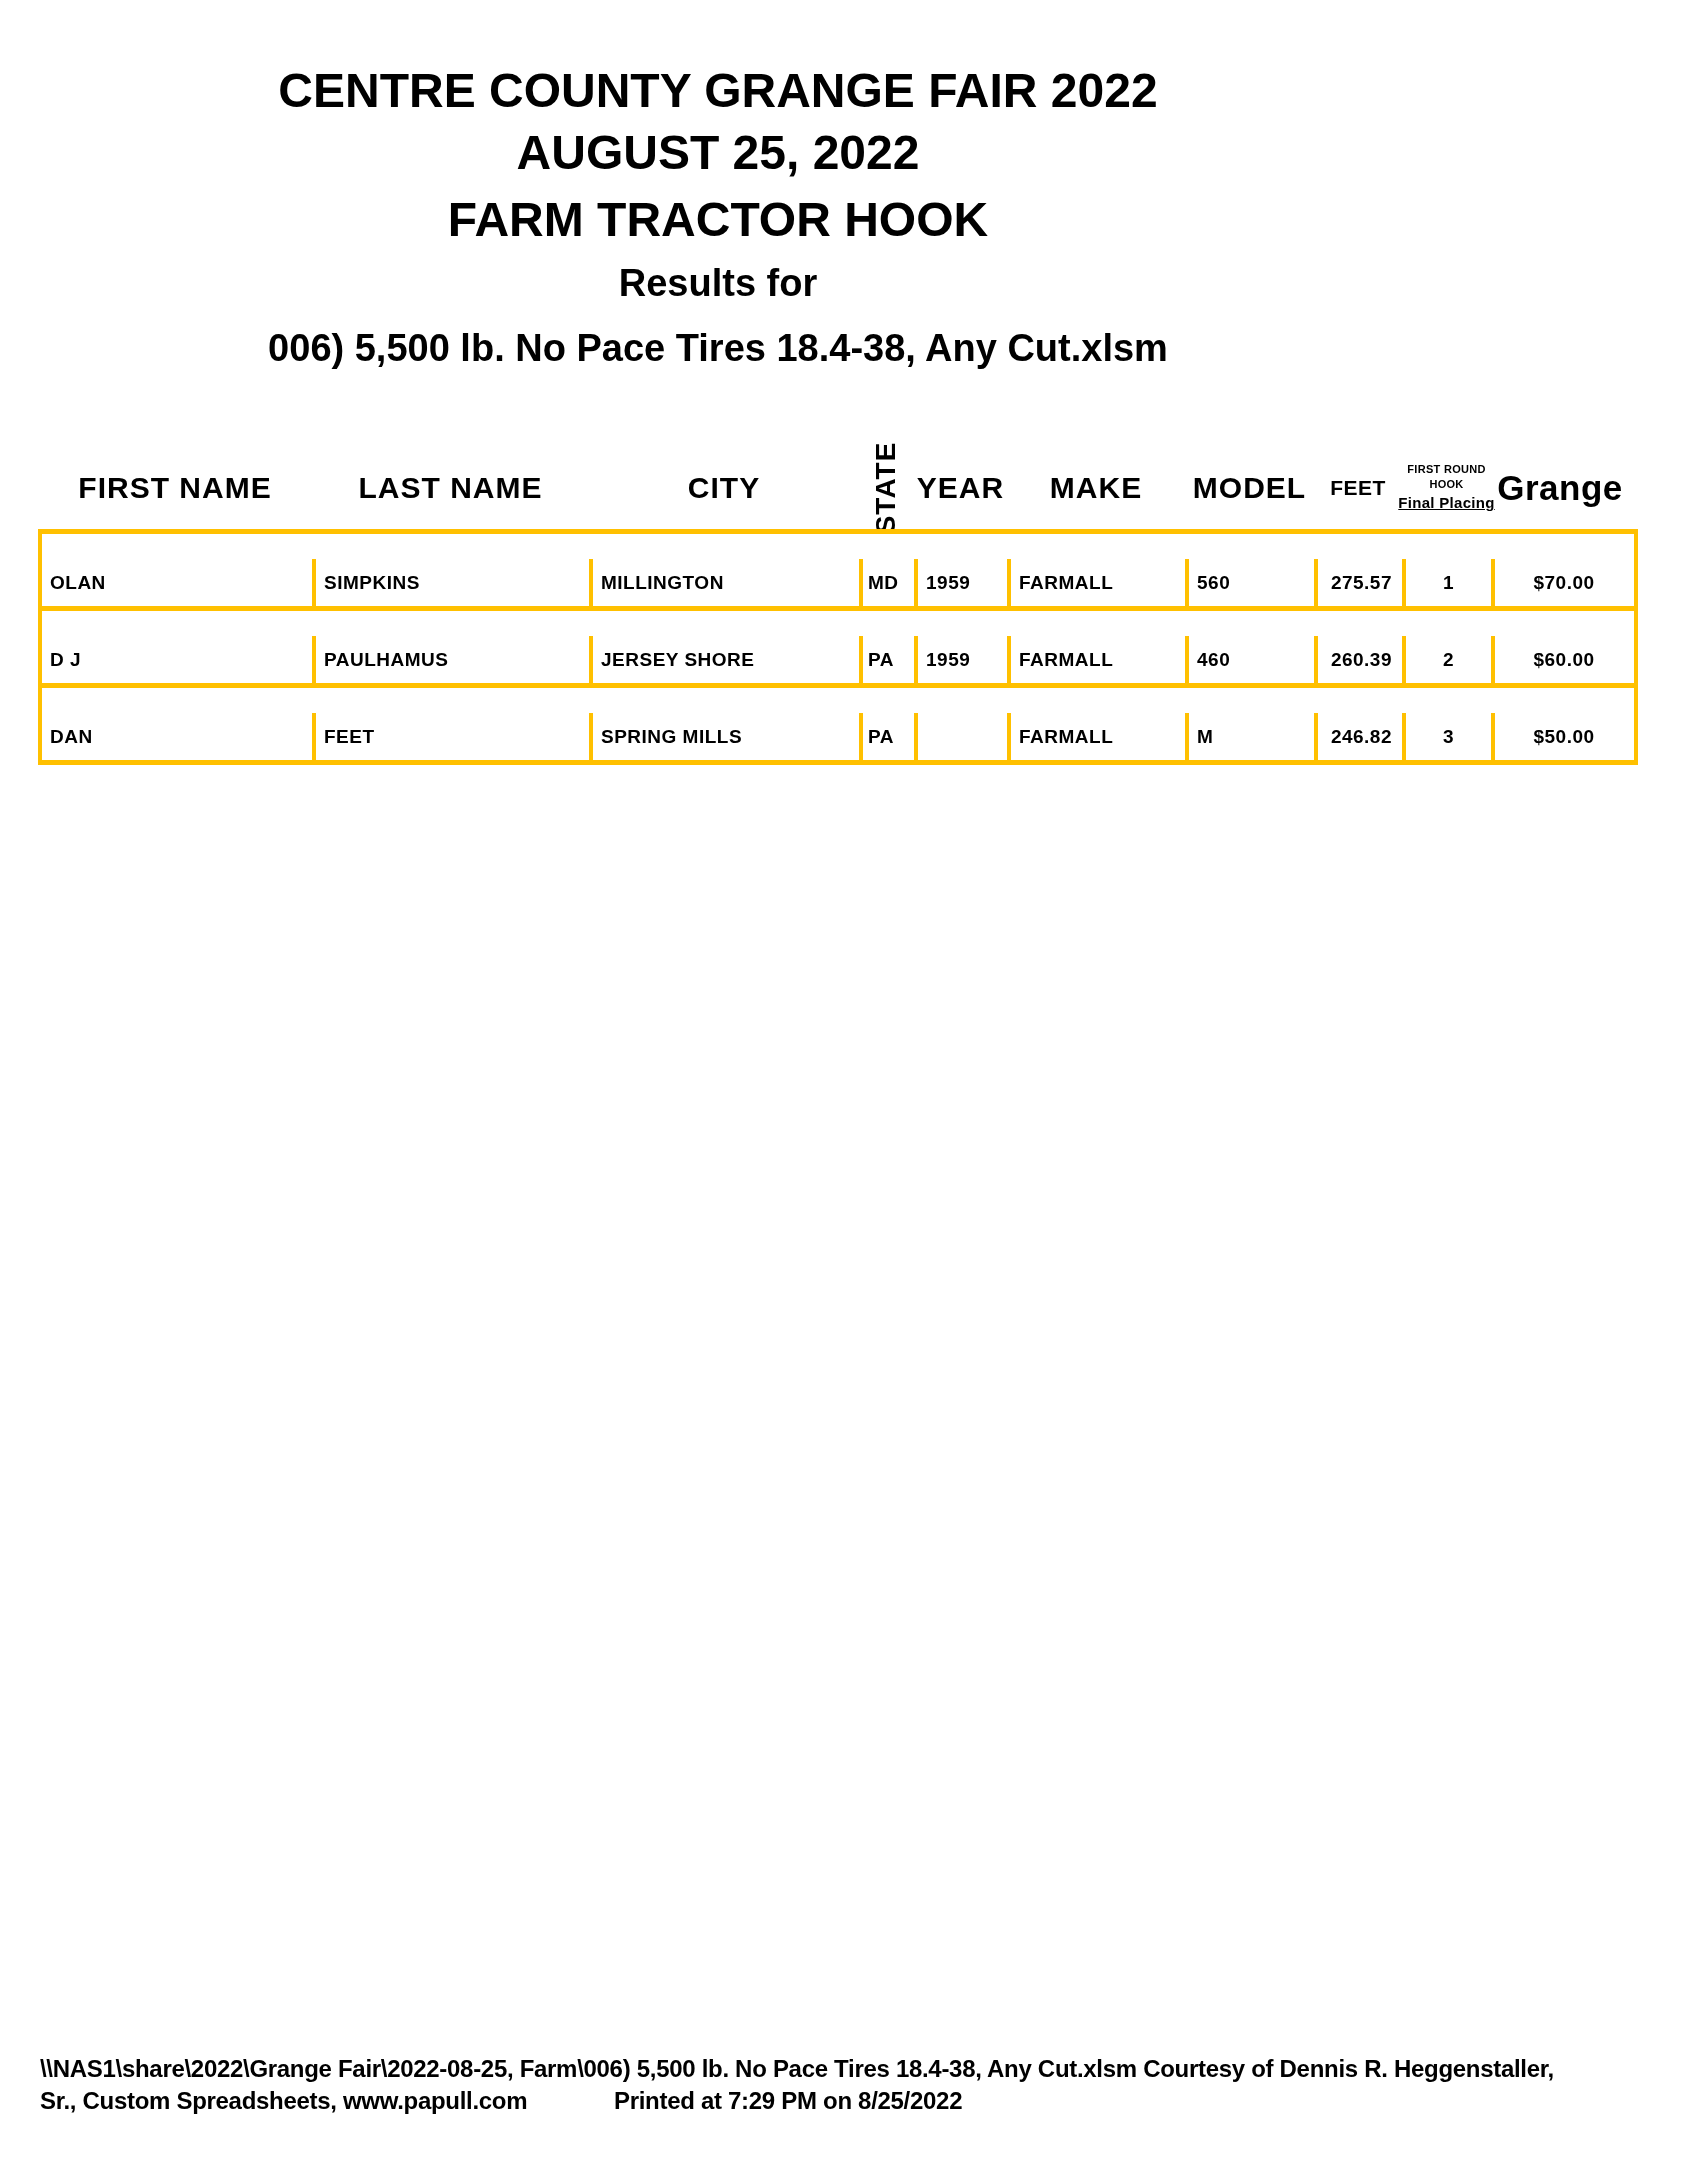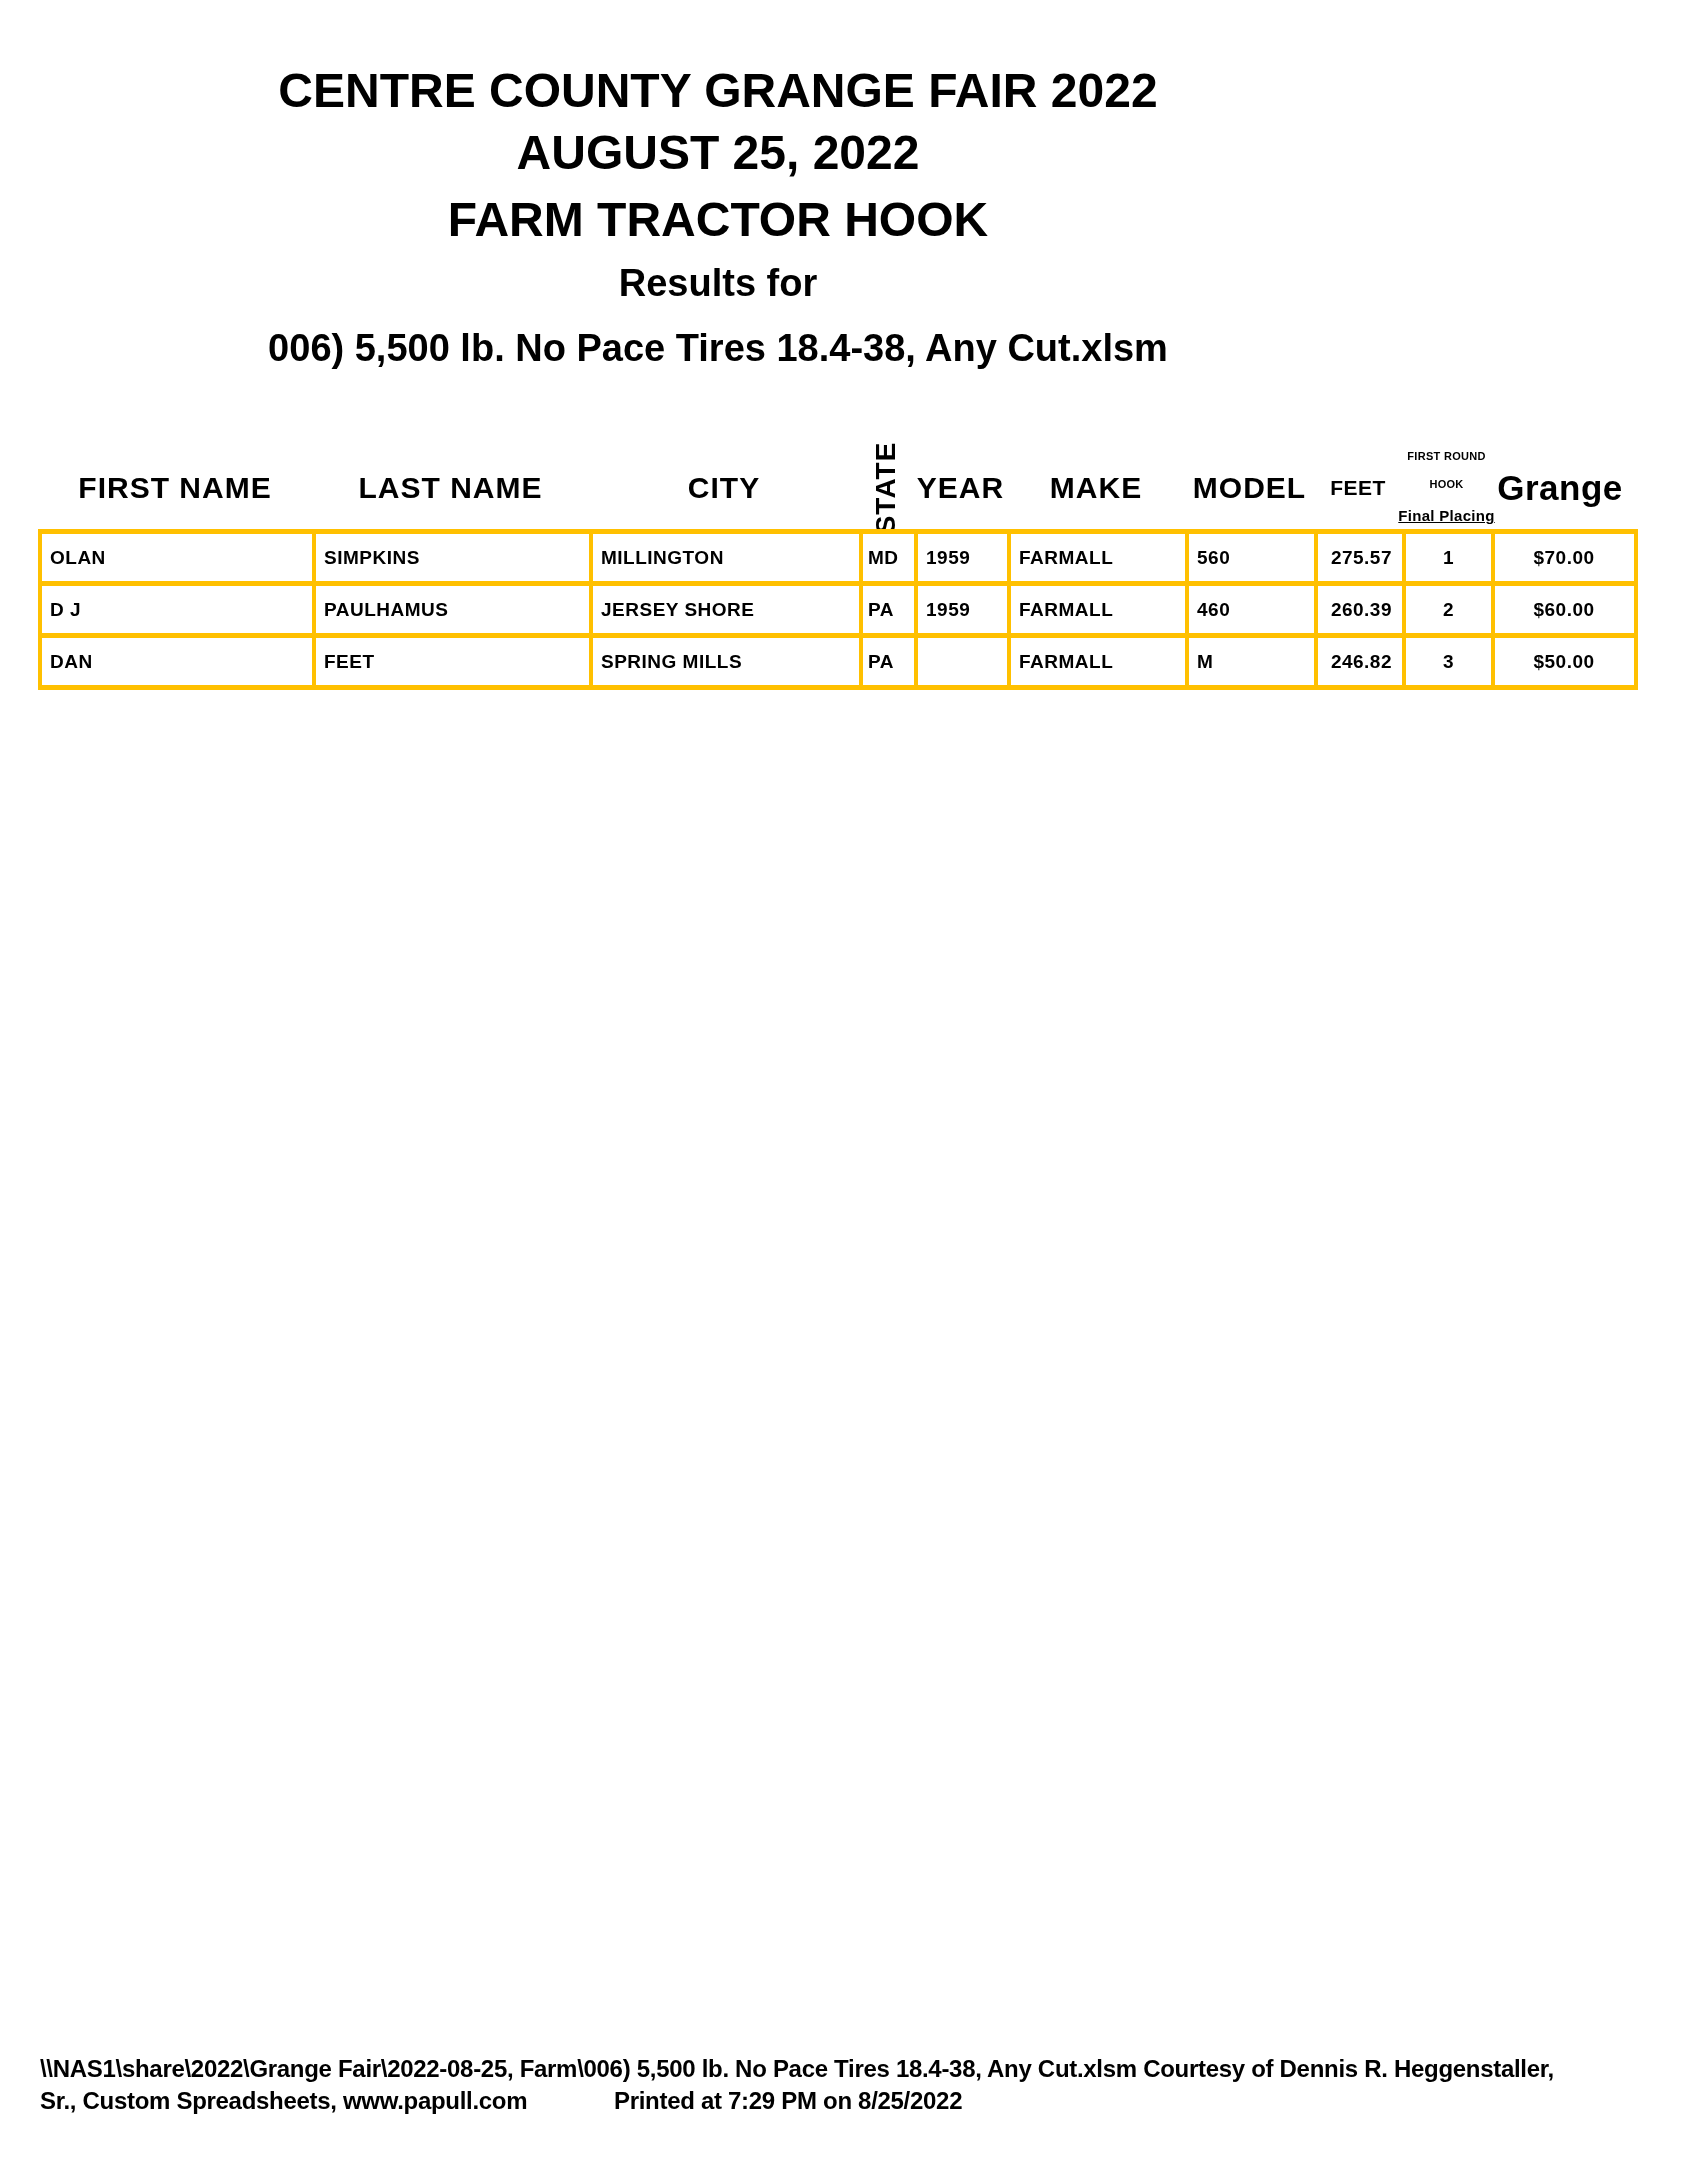--- a/index.html
+++ b/index.html
@@ -38,30 +38,30 @@
     display:block;transform:rotate(-90deg);
     font-size:28px;letter-spacing:1px;
   }
   .hdr-hook{flex-direction:column;justify-content:center;line-height:1.4;}
   .hdr-hook .hk{font-size:11px;letter-spacing:0.3px;}
   .hdr-hook .hk3{font-size:15px;text-decoration:underline;}
   .hdr-payout{font-size:35px;letter-spacing:0.5px;}
   
   .c0{width:274px;} .c1{width:277px;} .c2{width:270px;} .c3{width:55px;}
   .c4{width:93px;}  .c5{width:178px;} .c6{width:129px;} .c7{width:88px;}
-  .c8{width:89px;gap:13px;}  .c9{width:138px;}
+  .c8{width:89px;}  .c9{width:138px;}
   
   .data-table{
     position:absolute;left:38px;top:529px;width:1600px;
     box-sizing:border-box;
     border:4px solid var(--table-border,#FFC000);
     border-top-width:5px;border-bottom-width:5px;
     background:#fff;
   }
-  .data-row{display:flex;height:47px;}
+  .data-row{display:flex;height:47px;margin-top:25px;}
   .data-row.rb{border-bottom:5px solid var(--table-border,#FFC000);}
   .data-cell{
     box-sizing:border-box;flex:0 0 auto;height:47px;
     display:flex;align-items:center;
     border-right:4px solid var(--table-border,#FFC000);
     font-size:19px;letter-spacing:0.5px;white-space:nowrap;
     overflow:hidden;
   }
   .data-cell:last-child{border-right:none;}
   .al{justify-content:flex-start;padding-left:8px;}

